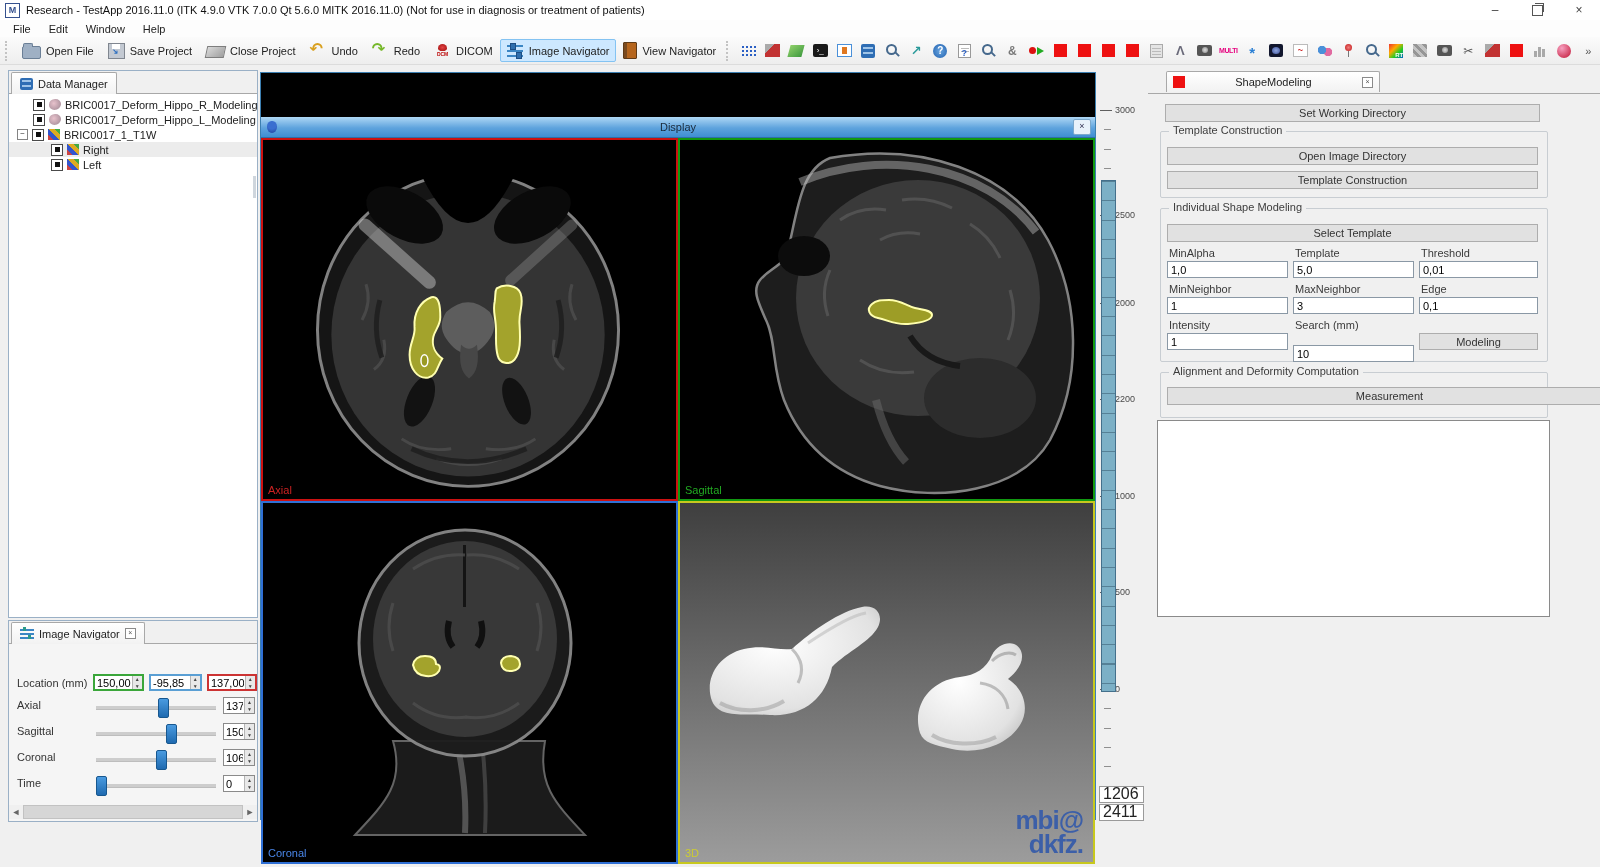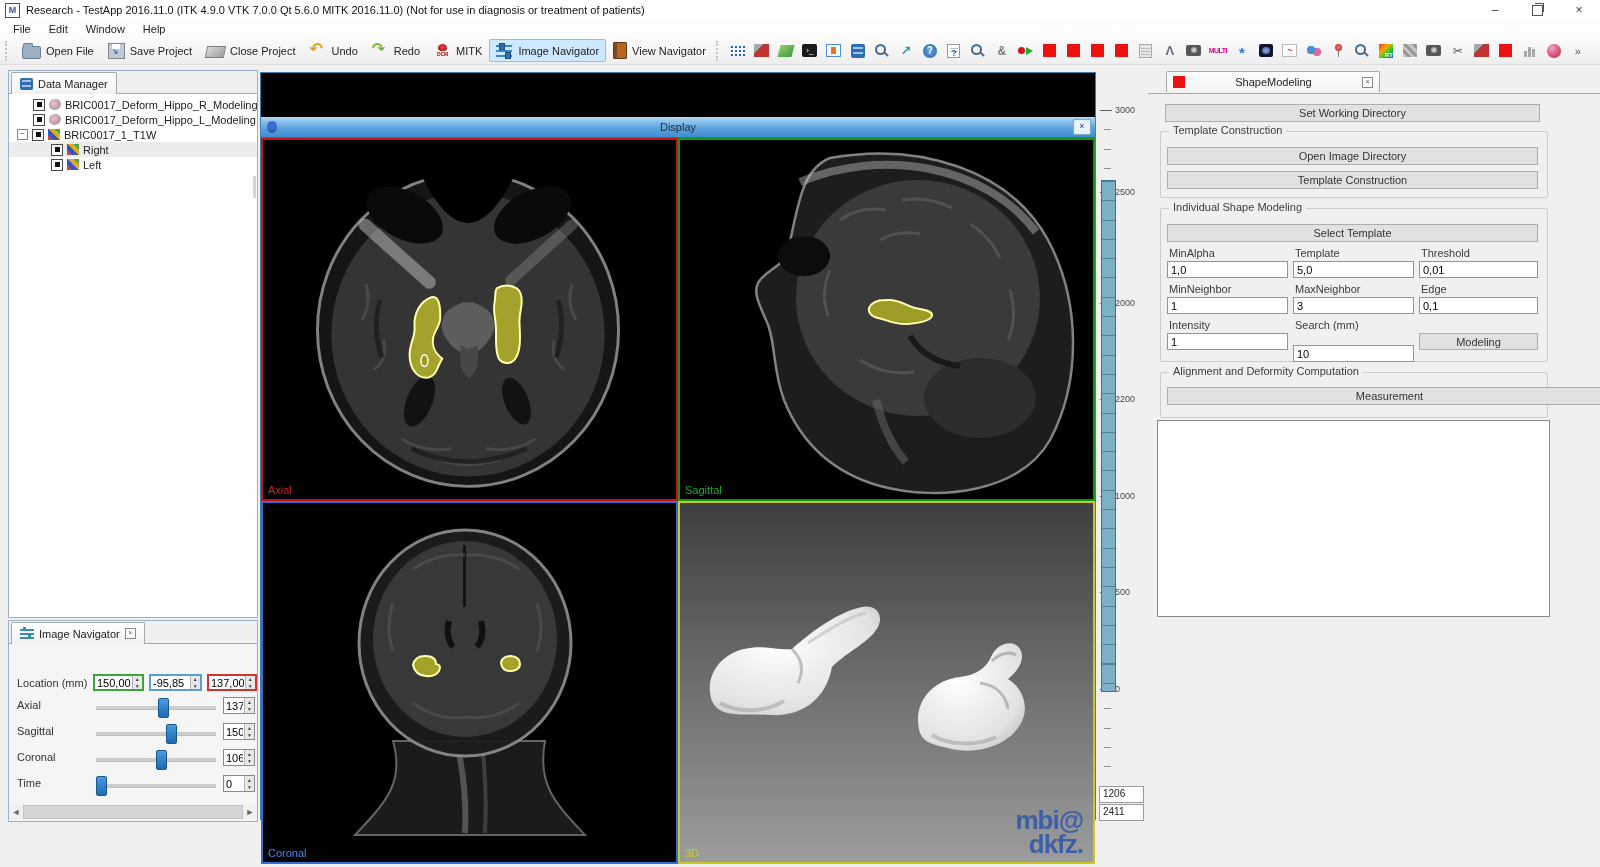--- a/index.html
+++ b/index.html
@@ -181,21 +181,21 @@
 
   
   #lw-col{left:1098px;top:92px;width:48px;height:728px;background:#f0f0f0;}
   #lw-minor{position:absolute;left:6px;top:18px;width:7px;height:662px;
       background:repeating-linear-gradient(to bottom,#8f8f8f 0 1px,transparent 1px 19.3px);}
   .lw-tick{position:absolute;left:2px;display:flex;align-items:center;gap:3px;}
   .lw-dash{width:12px;height:1px;background:#5f5f5f;}
   .lw-tick span{font-size:9px;color:#4a4a4a;}
   #lw-bar{position:absolute;left:3px;top:88px;width:13px;height:510px;background:#7cb0c6;border:1px solid #44708c;
       background-image:repeating-linear-gradient(to bottom,rgba(15,40,60,.35) 0 1px,transparent 1px 19.3px);}
-  .lw-val{position:absolute;left:1px;width:40px;height:15px;background:#fff;border:1px solid #9a9a9a;font-size:10px;line-height:14px;padding-left:3px;box-sizing:content-box;}
+  .lw-val{position:absolute;left:1px;width:40px;height:15px;background:#fff;border:1px solid #9a9a9a;font-size:16px;line-height:14px;padding-left:3px;box-sizing:content-box;}
 
   
   #shape-modeling{left:1148px;top:70px;width:452px;height:768px;background:#f0f0f0;}
   #sm-tabbar{position:relative;height:23px;border-bottom:1px solid #a8a8a8;}
   #sm-tab{position:absolute;left:18px;top:1px;width:214px;height:21px;background:linear-gradient(#ffffff,#f2f2f2);
       border:1px solid #a8a8a8;border-bottom:none;border-radius:2px 2px 0 0;display:flex;align-items:center;padding:0 6px;box-sizing:border-box;}
   #sm-tab .lbl{flex:1;text-align:center;color:#222;}
   .btn{position:absolute;height:18px;background:#e1e1e1;border:1px solid #adadad;display:flex;align-items:center;justify-content:center;color:#333;box-sizing:border-box;}
   .groupbox{position:absolute;border:1px solid #c8cdd2;border-radius:2px;}
   .group-label{position:absolute;top:-8px;left:8px;background:#f0f0f0;padding:0 4px;color:#3c3c3c;}
@@ -251,21 +251,21 @@
     <span class="tb-btn">
       <span class="ic ic-undo"></span>
       <span>Undo</span>
     </span>
     <span class="tb-btn">
       <span class="ic ic-redo"></span>
       <span>Redo</span>
     </span>
     <span class="tb-btn">
       <span class="ic ic-dcm"></span>
-      <span>MITK</span>
+      <span>DICOM</span>
     </span>
     <span class="tb-btn active">
       <span class="ic ic-imgnav"></span>
       <span>Image Navigator</span>
     </span>
     <span class="tb-btn">
       <span class="ic ic-viewnav"></span>
       <span>View Navigator</span>
     </span>
     <span class="tb-sep"></span>
@@ -671,21 +671,21 @@
 
     </div>
   </div>
 
   <div id="lw-col" class="abs">
     <div id="lw-minor"></div>
     <div class="lw-tick" style="top:13px;">
         <span class="lw-dash"></span>
         <span>3000</span>
       </div>
-    <div class="lw-tick" style="top:95px;">
+    <div class="lw-tick" style="top:118px;">
         <span class="lw-dash"></span>
         <span>2500</span>
       </div>
     <div class="lw-tick" style="top:206px;">
         <span class="lw-dash"></span>
         <span>2000</span>
       </div>
     <div class="lw-tick" style="top:302px;">
         <span class="lw-dash"></span>
         <span>2200</span>

